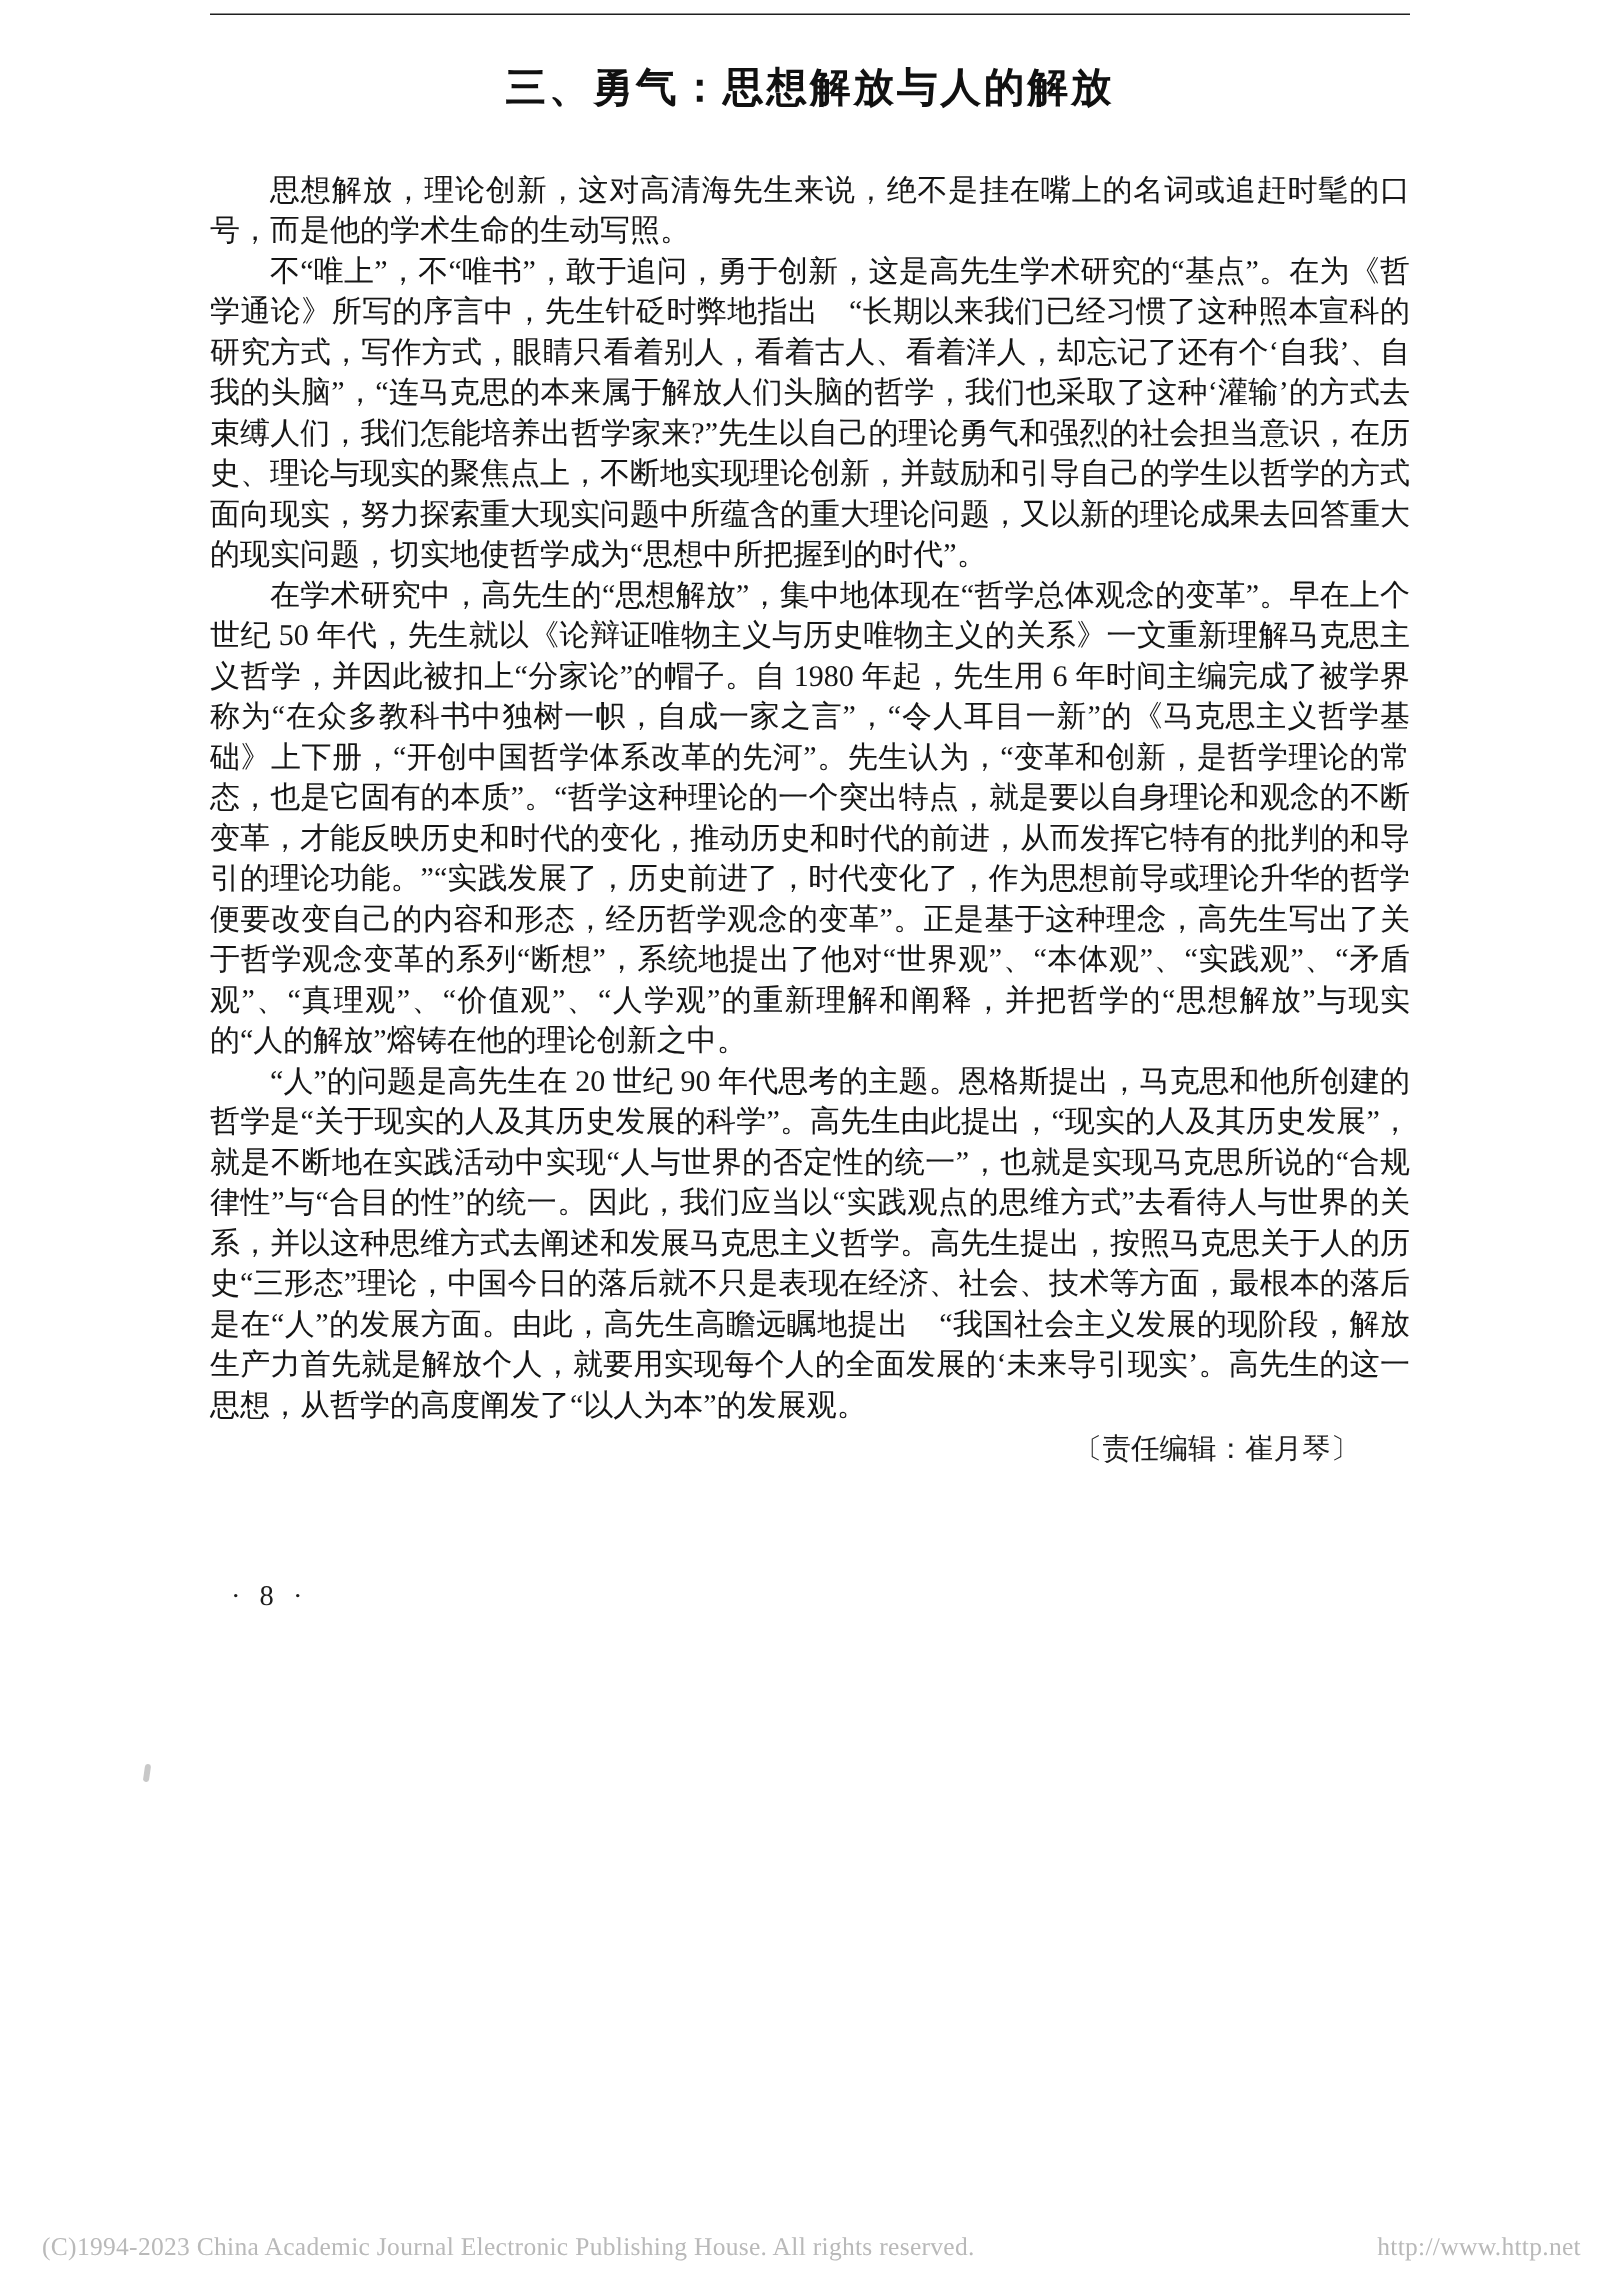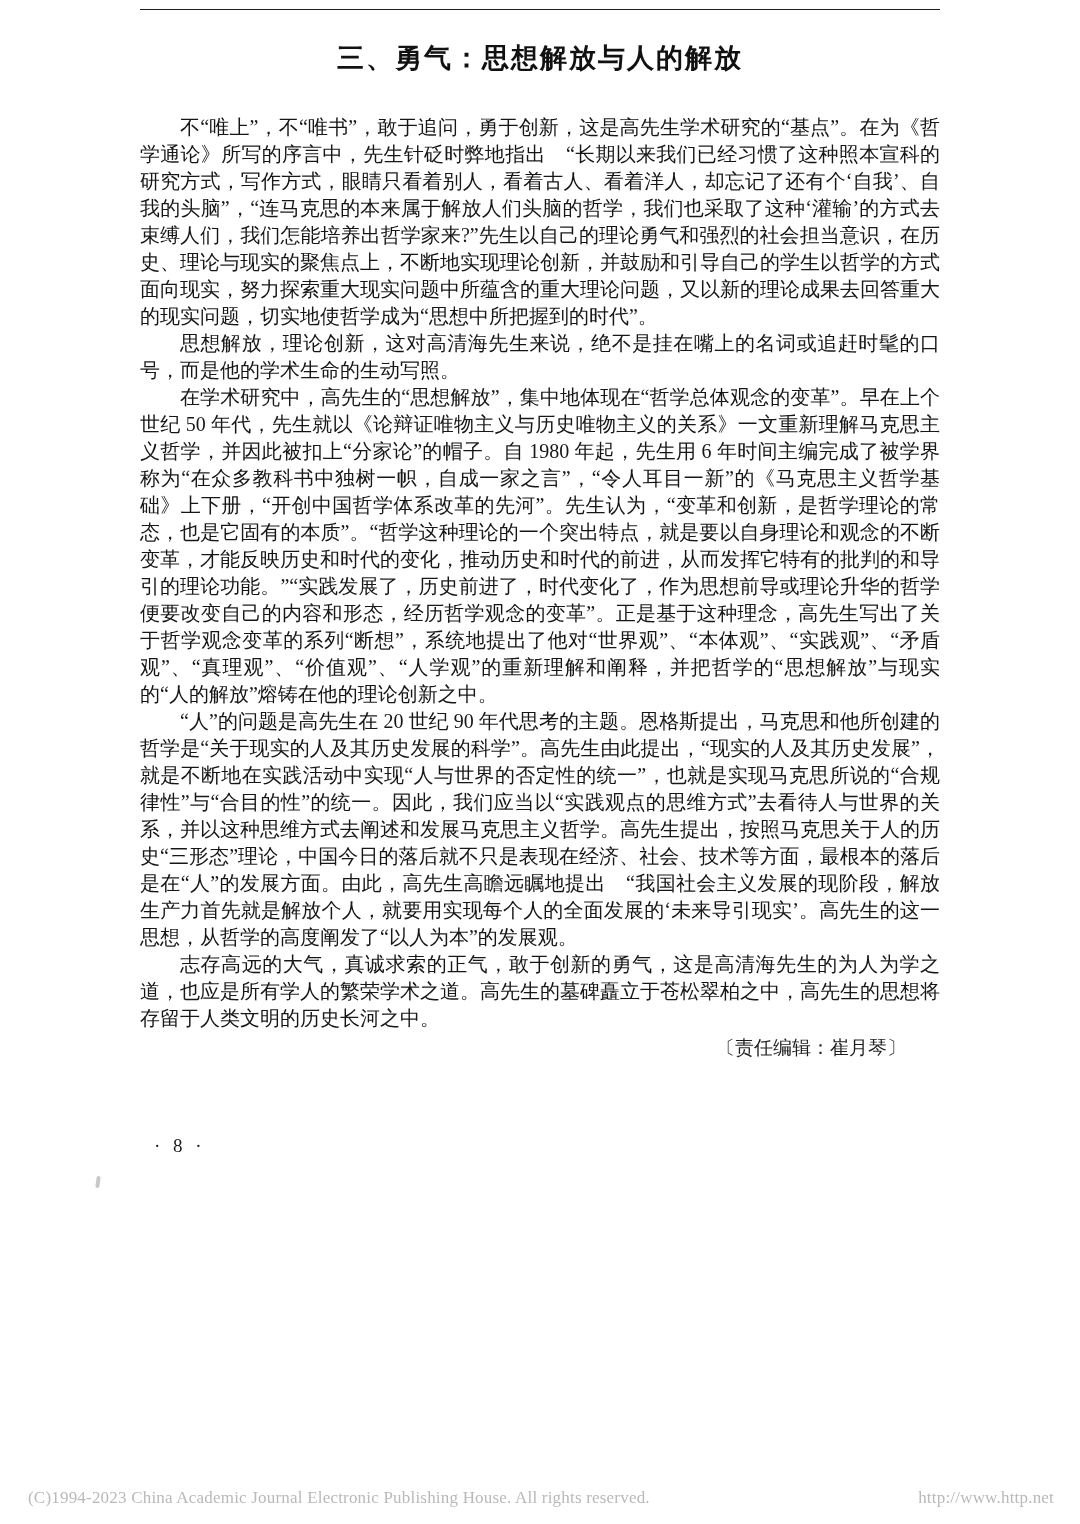--- a/index.html
+++ b/index.html
@@ -96,25 +96,24 @@
 
 <div class="page">
   <div class="content">
 
 
     <hr class="header-rule">
 
     <h2 class="section-title">三、勇气：思想解放与人的解放</h2>
 
     <div class="body-block">
+      <p class="body-para">思想解放，理论创新，这对高清海先生来说，绝不是挂在嘴上的名词或追赶时髦的口号，而是他的学术生命的生动写照。</p>
       <p class="body-para">不“唯上”，不“唯书”，敢于追问，勇于创新，这是高先生学术研究的“基点”。在为《哲学通论》所写的序言中，先生针砭时弊地指出　“长期以来我们已经习惯了这种照本宣科的研究方式，写作方式，眼睛只看着别人，看着古人、看着洋人，却忘记了还有个‘自我’、自我的头脑”，“连马克思的本来属于解放人们头脑的哲学，我们也采取了这种‘灌输’的方式去束缚人们，我们怎能培养出哲学家来?”先生以自己的理论勇气和强烈的社会担当意识，在历史、理论与现实的聚焦点上，不断地实现理论创新，并鼓励和引导自己的学生以哲学的方式面向现实，努力探索重大现实问题中所蕴含的重大理论问题，又以新的理论成果去回答重大的现实问题，切实地使哲学成为“思想中所把握到的时代”。</p>
-      <p class="body-para">思想解放，理论创新，这对高清海先生来说，绝不是挂在嘴上的名词或追赶时髦的口号，而是他的学术生命的生动写照。</p>
       <p class="body-para">在学术研究中，高先生的“思想解放”，集中地体现在“哲学总体观念的变革”。早在上个世纪 50 年代，先生就以《论辩证唯物主义与历史唯物主义的关系》一文重新理解马克思主义哲学，并因此被扣上“分家论”的帽子。自 1980 年起，先生用 6 年时间主编完成了被学界称为“在众多教科书中独树一帜，自成一家之言”，“令人耳目一新”的《马克思主义哲学基础》上下册，“开创中国哲学体系改革的先河”。先生认为，“变革和创新，是哲学理论的常态，也是它固有的本质”。“哲学这种理论的一个突出特点，就是要以自身理论和观念的不断变革，才能反映历史和时代的变化，推动历史和时代的前进，从而发挥它特有的批判的和导引的理论功能。”“实践发展了，历史前进了，时代变化了，作为思想前导或理论升华的哲学便要改变自己的内容和形态，经历哲学观念的变革”。正是基于这种理念，高先生写出了关于哲学观念变革的系列“断想”，系统地提出了他对“世界观”、“本体观”、“实践观”、“矛盾观”、“真理观”、“价值观”、“人学观”的重新理解和阐释，并把哲学的“思想解放”与现实的“人的解放”熔铸在他的理论创新之中。</p>
       <p class="body-para">“人”的问题是高先生在 20 世纪 90 年代思考的主题。恩格斯提出，马克思和他所创建的哲学是“关于现实的人及其历史发展的科学”。高先生由此提出，“现实的人及其历史发展”，就是不断地在实践活动中实现“人与世界的否定性的统一”，也就是实现马克思所说的“合规律性”与“合目的性”的统一。因此，我们应当以“实践观点的思维方式”去看待人与世界的关系，并以这种思维方式去阐述和发展马克思主义哲学。高先生提出，按照马克思关于人的历史“三形态”理论，中国今日的落后就不只是表现在经济、社会、技术等方面，最根本的落后是在“人”的发展方面。由此，高先生高瞻远瞩地提出　“我国社会主义发展的现阶段，解放生产力首先就是解放个人，就要用实现每个人的全面发展的‘未来导引现实’。高先生的这一思想，从哲学的高度阐发了“以人为本”的发展观。</p>
-      <p class="body-para">志存高远的大气，真诚求索的正气，敢于创新的勇气，这是高清海先生的为人为学之道，也应是所有学人的繁荣学术之道。高先生的墓碑矗立于苍松翠柏之中，高先生的思想将存留于人类文明的历史长河之中。</p>
     </div>
 
     <p class="editor-note">〔责任编辑：崔月琴〕</p>
 
     <div class="page-number">· 8 ·</div>
 
   </div>
 
   <div class="scan-speck"></div>
 

